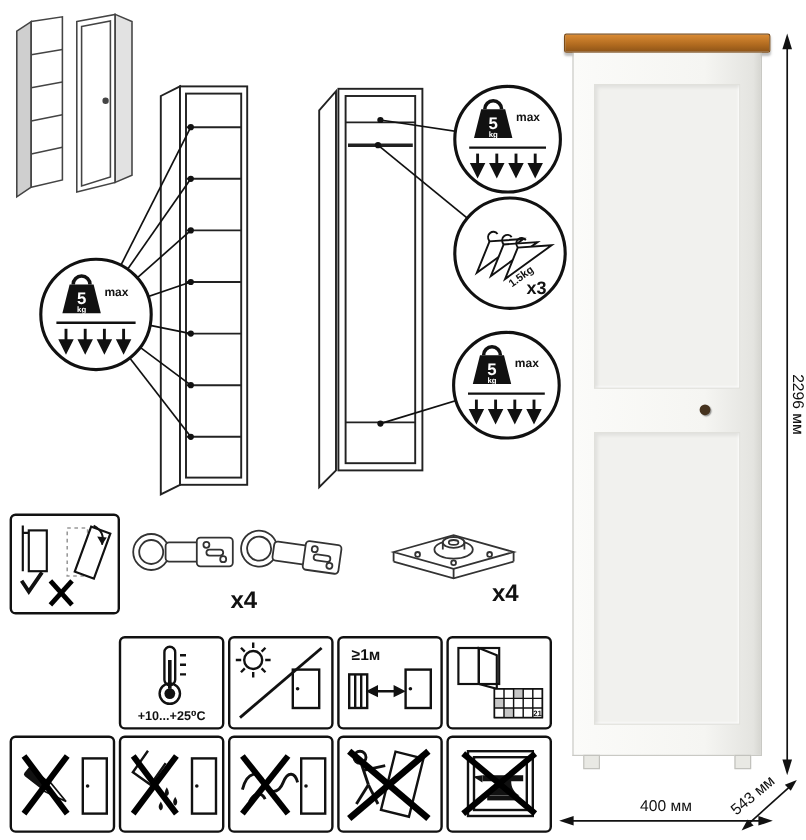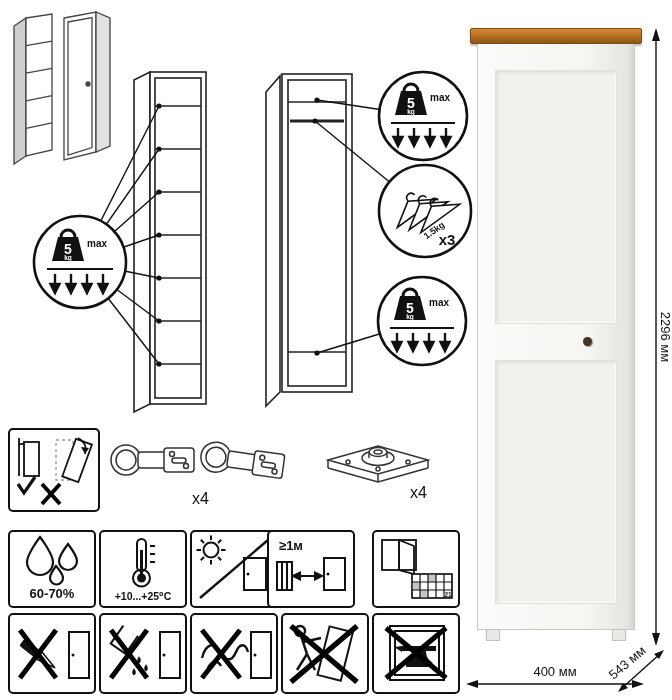--- a/index.html
+++ b/index.html
@@ -33,21 +33,21 @@
   .knob { position:absolute; right:42px; top:293px; width:9px; height:9px; border-radius:50%;
           background:#46331f; box-shadow:1px 1px 1px rgba(0,0,0,.4); }
   .leg { position:absolute; bottom:-12px; width:14px; height:12px; background:#e9e9e4;
          border:1px solid #c2c2bd; box-sizing:border-box; }
   .leg-l { left:8px; } .leg-r { right:8px; }
 
   .ibox { position:absolute; width:88px; height:78px; border:2px solid #111; border-radius:5px;
           background:#fff; box-sizing:border-box; display:flex; align-items:center;
           justify-content:center; z-index:2; }
   .freeicon { position:absolute; z-index:2; }
-  .count-label { position:absolute; font-weight:400; font-size:16px; color:#111; }
+  .count-label { position:absolute; font-weight:700; font-size:20px; color:#111; }
 </style>
 </head>
 <body>
 
 <div class="canvas">
 
   <div class="product">
     <div class="wood-top"></div>
     <div class="cab-body">
       <div class="panel panel-top"></div>
@@ -119,30 +119,20 @@
           <line x1="73" y1="30" x2="73" y2="36"></line>
         <ellipse cx="64" cy="30" rx="4" ry="2"></ellipse>
         <circle cx="34" cy="40" r="2"></circle>
           <circle cx="94" cy="40" r="2"></circle>
           <circle cx="64" cy="47" r="2"></circle>
       </g>
     </svg>
     <span class="count-label" style="left:96px;top:62px;">x4</span>
   </div>
 
-  <div class="ibox" style="left:8px;top:530px;">
-    <svg width="80" height="70" viewBox="0 0 80 70">
-      <g fill="none" stroke="#111" stroke-width="2.2">
-        <path d="M28 3 C28 3 15 20 15 28 a13 13 0 0 0 26 0 C41 20 28 3 28 3 Z"></path>
-        <path d="M56 10 C56 10 47 22 47 27 a9 9 0 0 0 18 0 C65 22 56 10 56 10 Z"></path>
-        <path d="M44 32 C44 32 38 40 38 44 a6.5 6.5 0 0 0 13 0 C51 40 44 32 44 32 Z"></path>
-      </g>
-      <text x="40" y="64" class="box-label">60-70%</text>
-    </svg>
-  </div>
 
   <div class="ibox" style="left:99px;top:530px;align-items:center;">
     <svg width="80" height="70" viewBox="0 0 80 70">
       <g fill="none" stroke="#111" stroke-width="2">
         <rect x="34" y="5" width="9" height="32" rx="4.5"></rect>
         <circle cx="38.5" cy="44" r="8.5"></circle>
         <circle cx="38.5" cy="44" r="4.5" fill="#111" stroke="none"></circle>
         <line x1="38.5" y1="40" x2="38.5" y2="16" stroke-width="3"></line>
         <line x1="47" y1="12" x2="52" y2="12"></line>
           <line x1="47" y1="20" x2="52" y2="20"></line>
@@ -166,21 +156,21 @@
           <line x1="10" y1="9" x2="6.8" y2="5.8"></line>
       </g>
       <g stroke="#111" stroke-width="2" fill="none">
         <rect x="50" y="24" width="22" height="32"></rect>
         <circle cx="54" cy="40" r="1.5" fill="#111" stroke="none"></circle>
       </g>
       <line x1="6" y1="64" x2="74" y2="6" stroke="#111" stroke-width="2.4"></line>
     </svg>
   </div>
 
-  <div class="ibox" style="left:267px;top:530px;">
+  <div class="ibox" style="left:281px;top:530px;">
     <svg width="80" height="70" viewBox="0 0 80 70">
       <text x="8" y="16" class="box-label" style="text-anchor:start">≥1м</text>
       <g stroke="#111" stroke-width="2" fill="none">
         <rect x="6" y="28" width="15" height="28"></rect>
         <line x1="11" y1="28" x2="11" y2="56"></line>
           <line x1="16" y1="28" x2="16" y2="56"></line>
       </g>
       <g stroke="#111" stroke-width="2" fill="#111">
         <line x1="27" y1="42" x2="46" y2="42"></line>
         <polygon points="22,42 29,38.5 29,45.5"></polygon>

